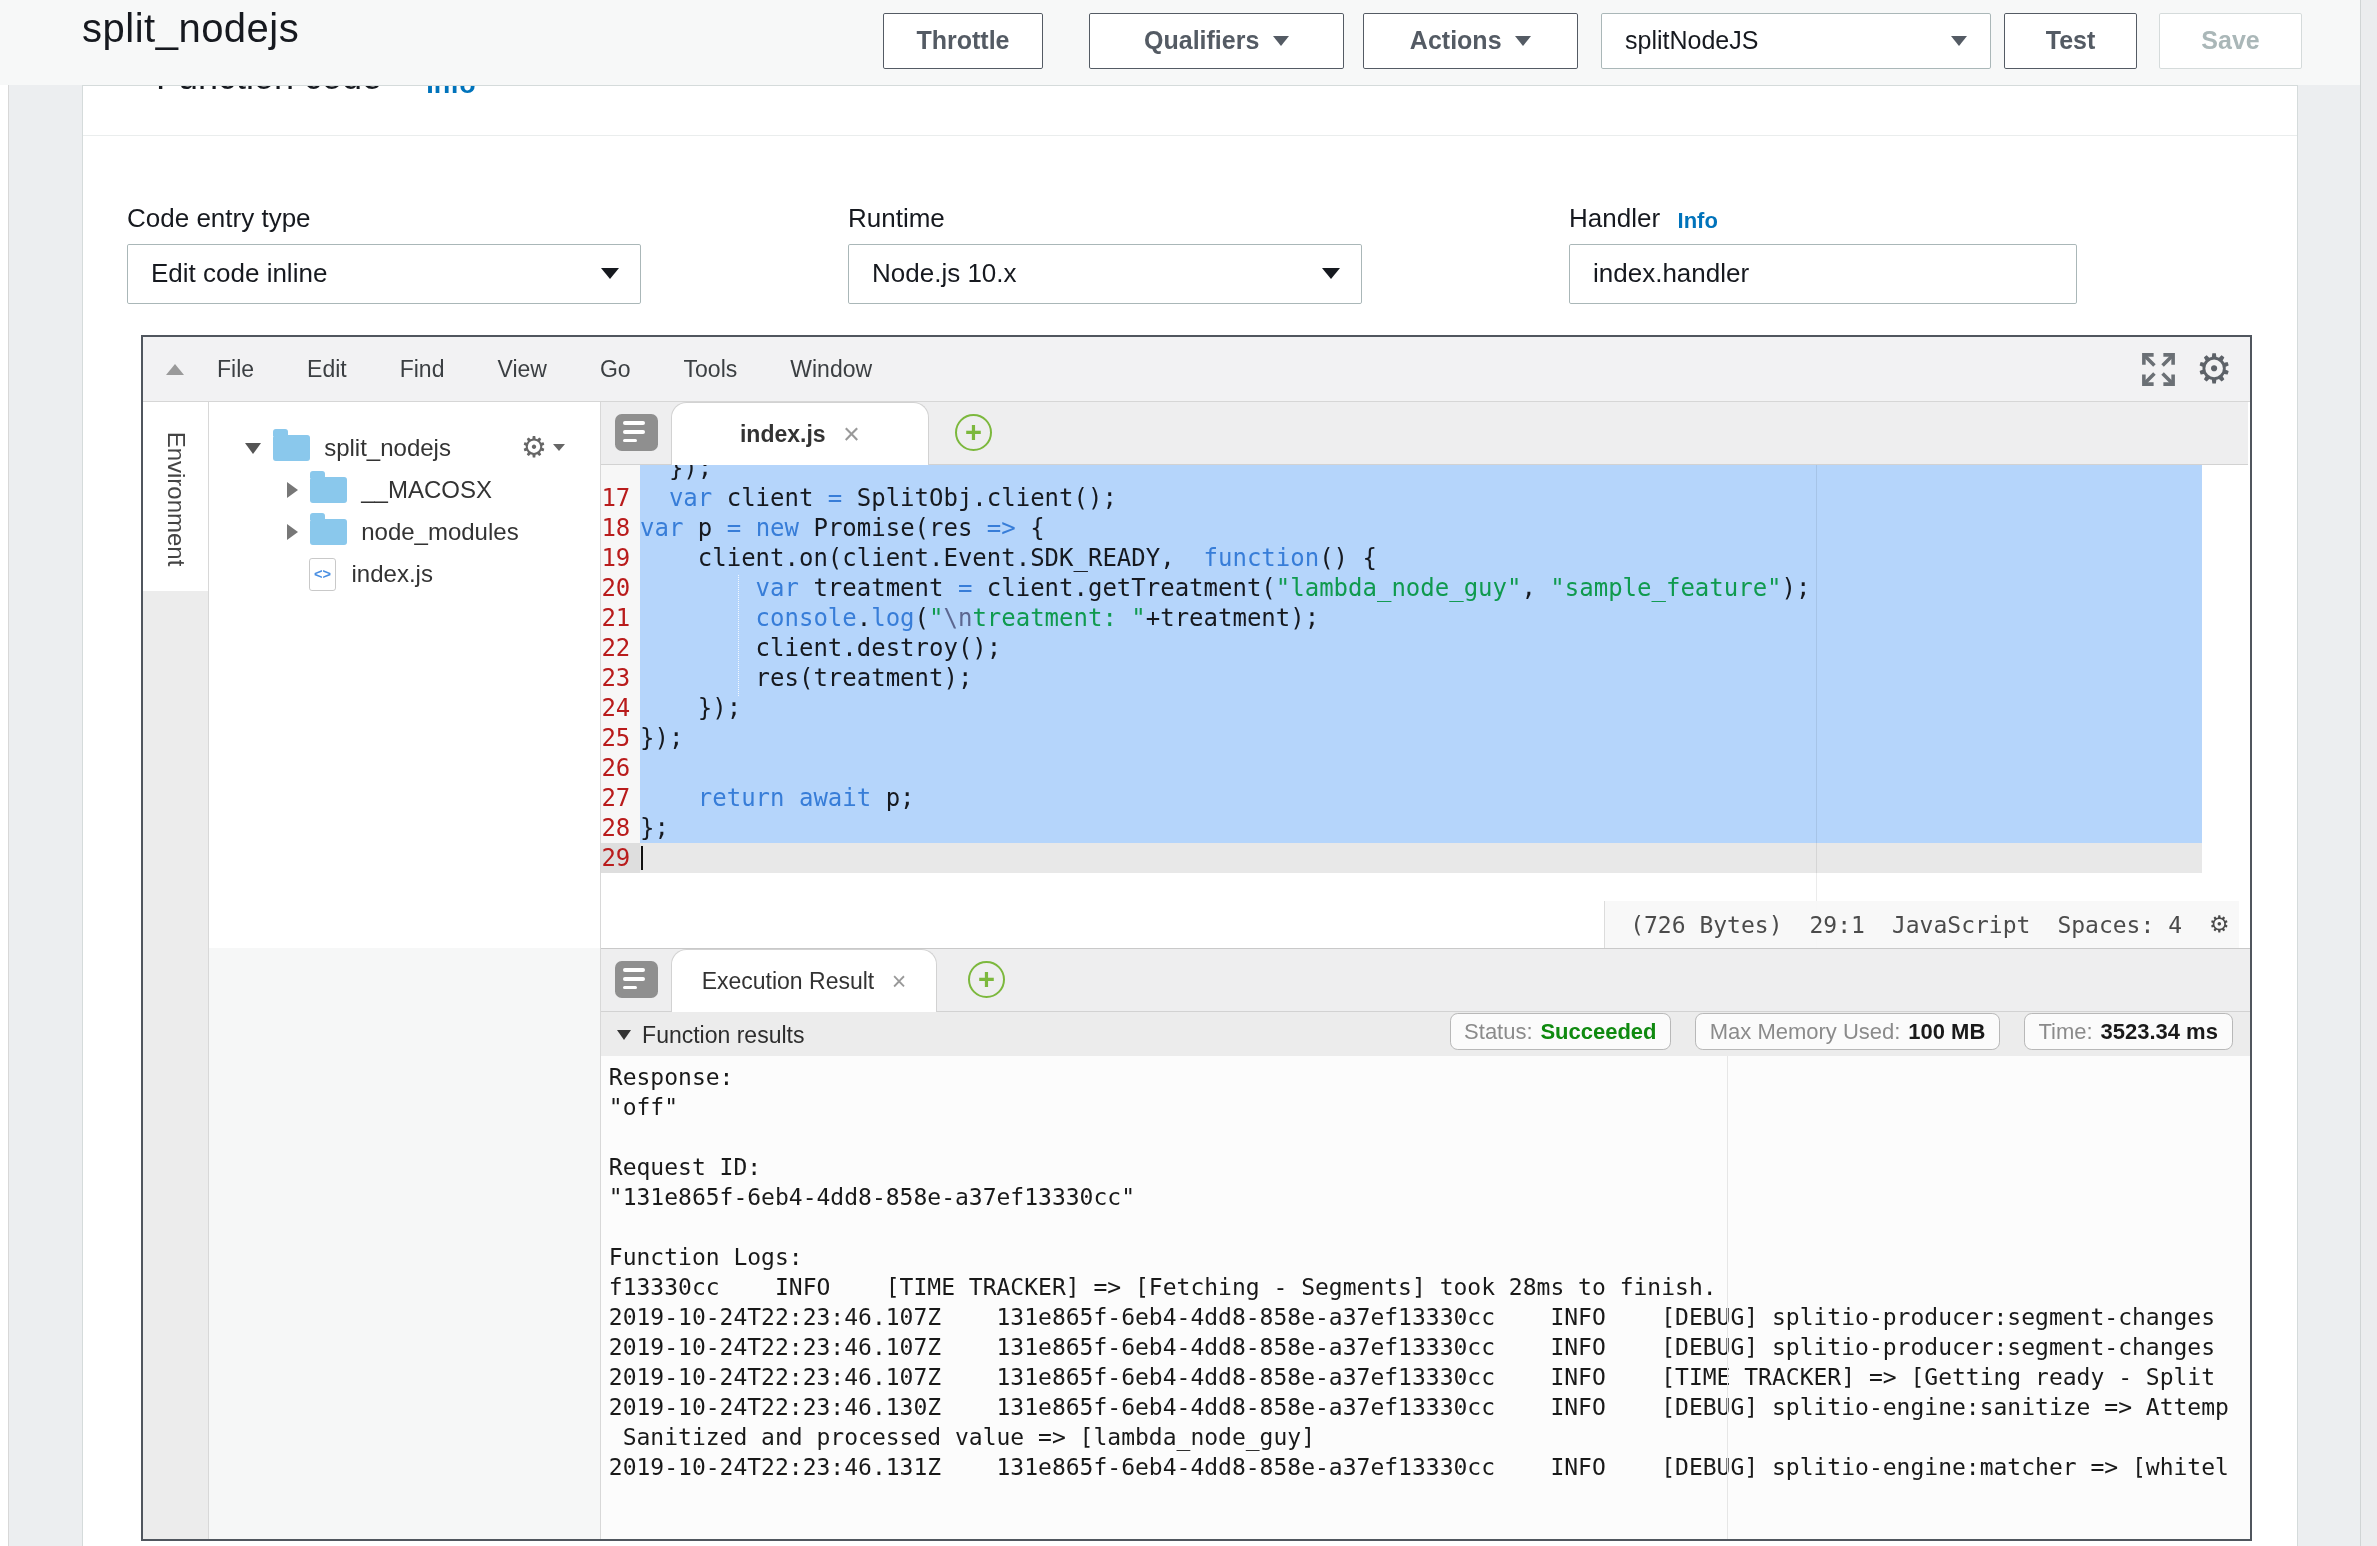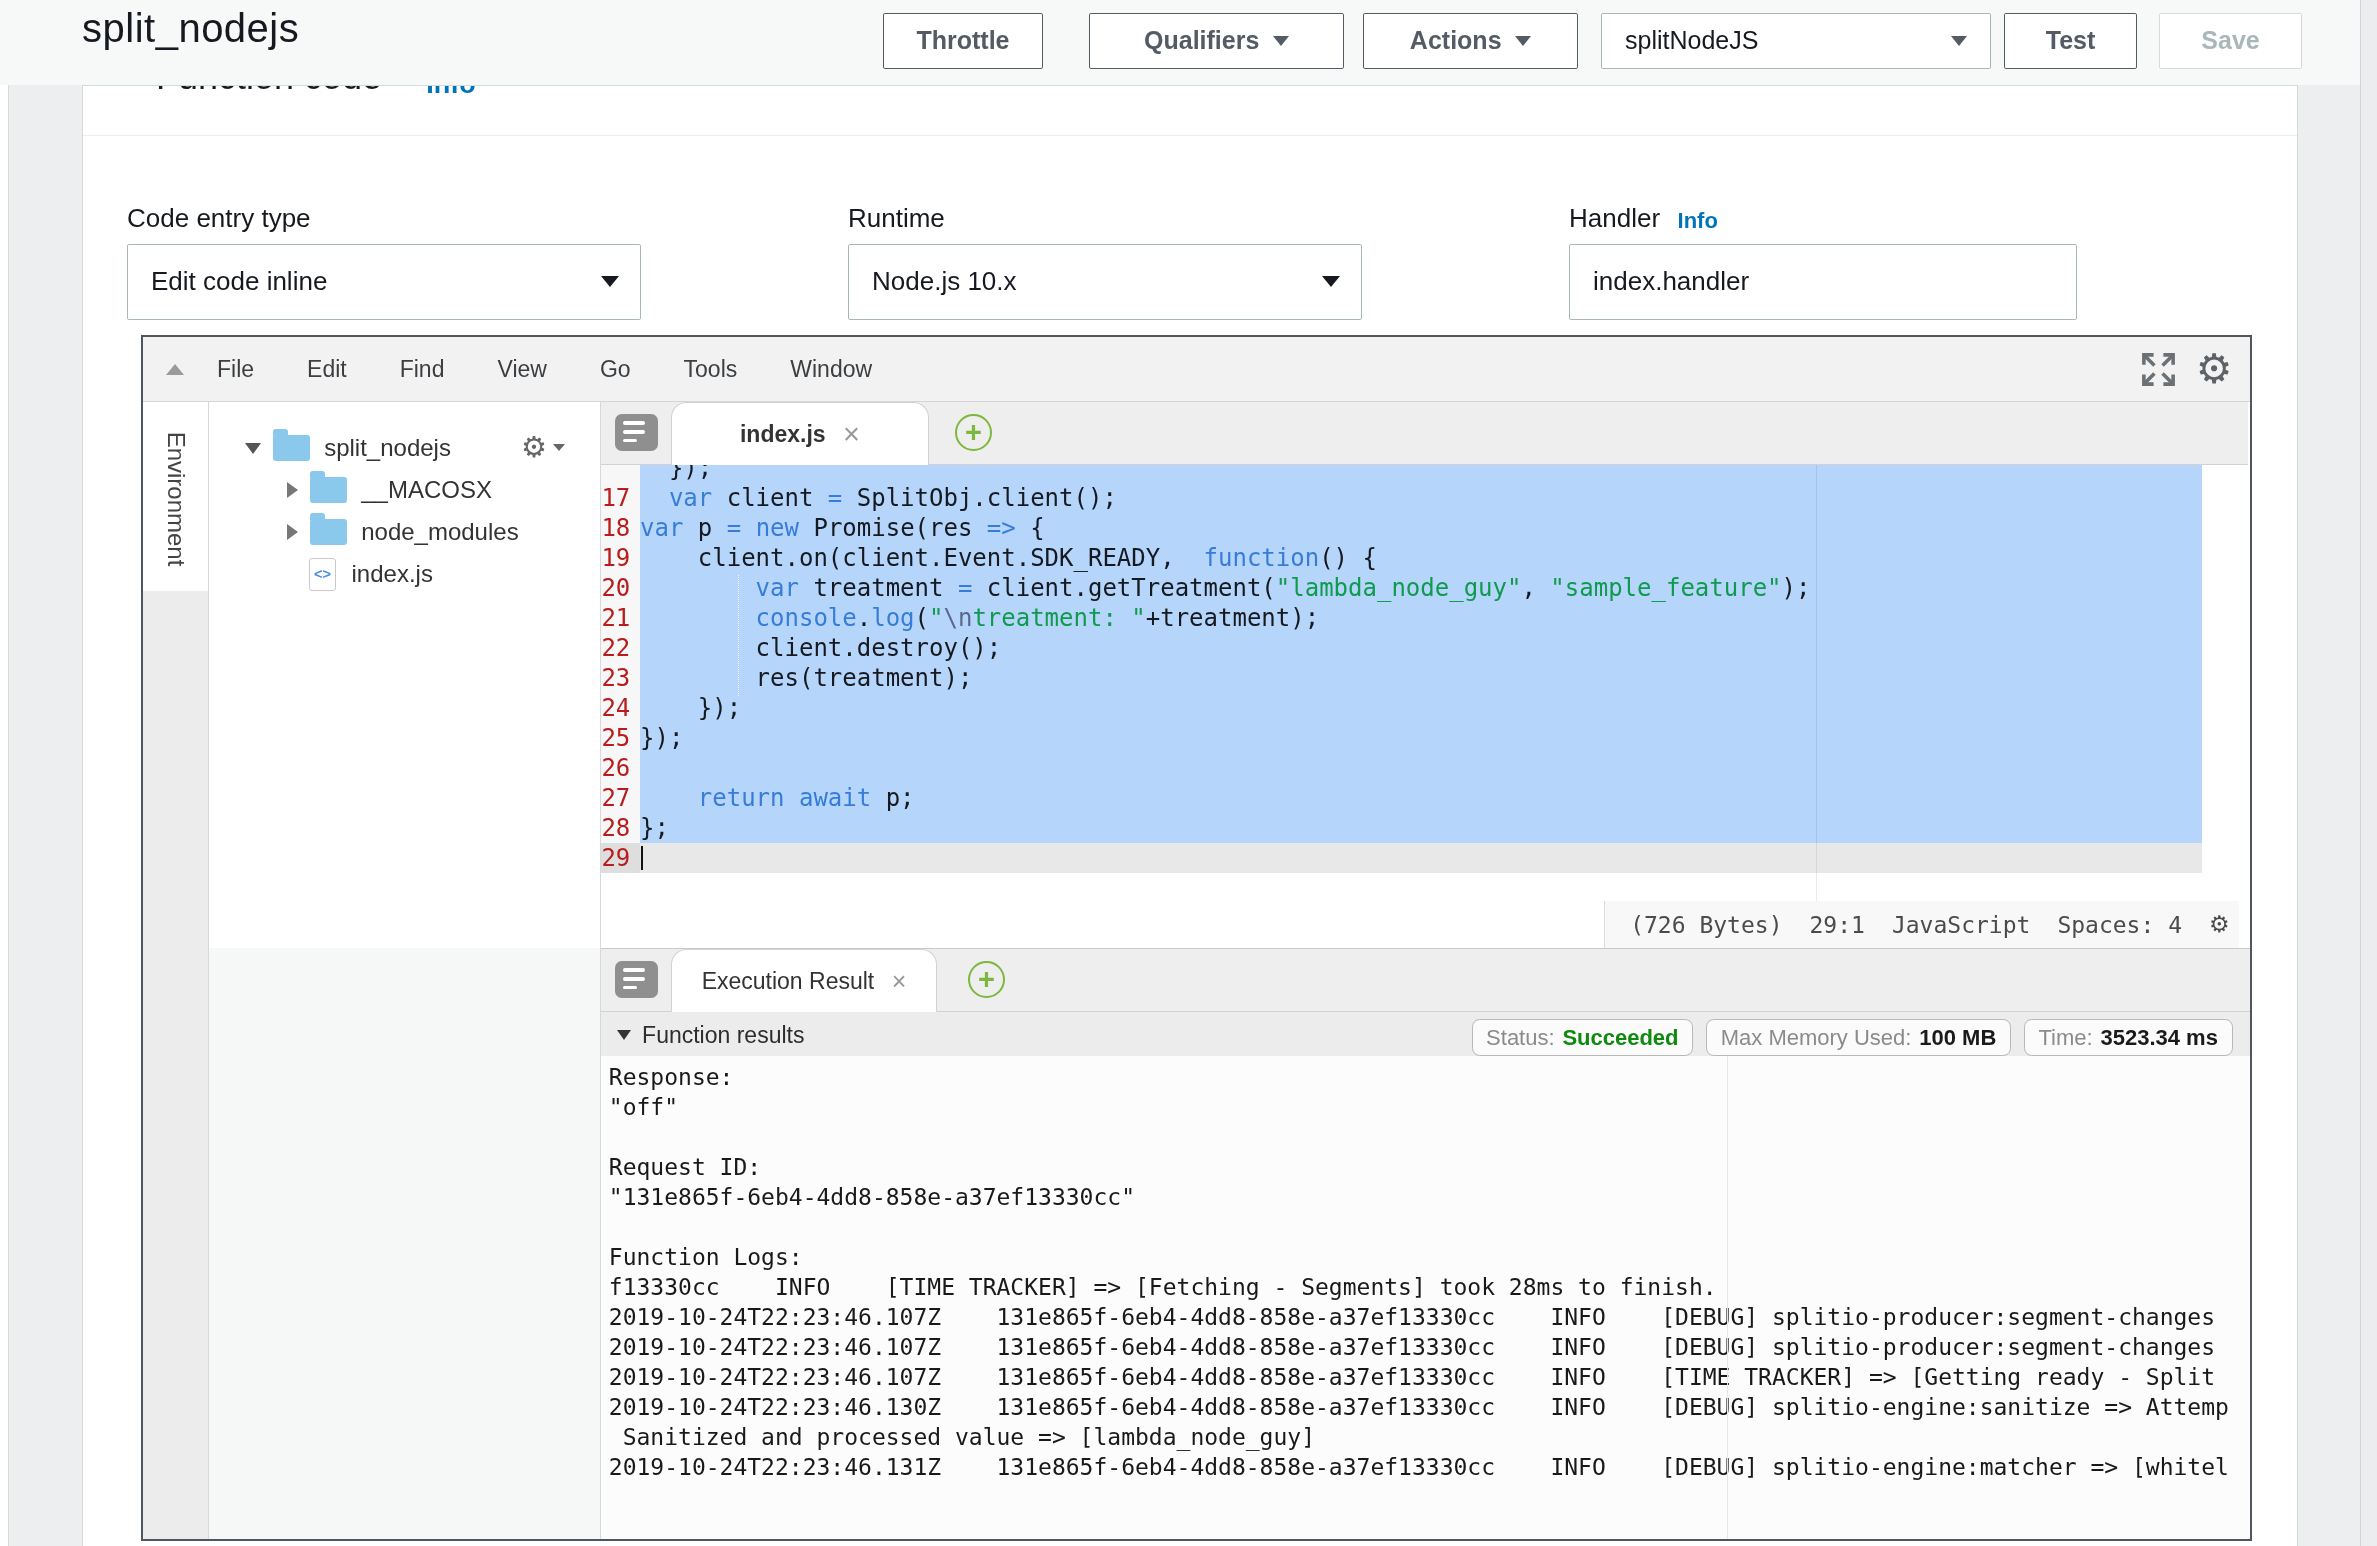--- a/index.html
+++ b/index.html
@@ -28,21 +28,21 @@
         border:1px solid #d5dbdb;border-bottom:none;box-sizing:border-box;}
   #clipped-heading{position:absolute;left:73px;top:0;height:10.7px;overflow:hidden;display:flex;
                    align-items:baseline;gap:44px;}
   #clipped-heading .h{font-size:36px;font-weight:500;color:#16191f;display:inline-block;transform:translateY(-30px);}
   #clipped-heading .i{font-size:27px;font-weight:600;color:var(--accent_blue,#0073bb);display:inline-block;transform:translateY(-26px);}
   #card-divider{position:absolute;left:0;top:49px;width:100%;height:0;border-top:1px solid #eaeded;}
 
   .fgroup{position:absolute;top:105px;}
   .fgroup .flabel{font-size:26px;color:#16191f;height:43px;display:flex;align-items:flex-end;gap:17.5px;}
   .fgroup .flabel .info{font-size:22px;font-weight:700;color:var(--accent_blue,#0073bb);cursor:pointer;}
-  .fctl{margin-top:9.7px;height:76px;box-sizing:border-box;border:1px solid #aab7b8;border-radius:1.9px;
+  .fctl{margin-top:9.7px;height:60px;box-sizing:border-box;border:1px solid #aab7b8;border-radius:1.9px;
         background:#fff;display:flex;align-items:center;padding:0 23px;font-size:26px;color:#16191f;
         position:relative;cursor:pointer;}
   .fctl .caret-down{position:absolute;right:21.3px;border-top-color:#16191f;border-left-width:9.7px;border-right-width:9.7px;border-top-width:11.6px;}
   #grp-code-entry{left:44px;width:514px;}
   #grp-runtime{left:765px;width:514px;}
   #grp-handler{left:1486px;width:508px;}
   #grp-code-entry .fctl,#grp-runtime .fctl{width:100%;}
   #handler-input{width:100%;cursor:text;}
 
   
@@ -128,21 +128,21 @@
 
   
   #exec{position:absolute;left:458px;top:611px;right:0;bottom:0;border-top:1px solid #c9c9c9;box-sizing:border-box;}
   #exec-tab{width:266px;}
   #exec-plus{left:367px;}
   #exec-bar{position:relative;height:47px;background:#ececec;border-bottom:1px solid #d5d5d5;box-sizing:border-box;
             display:flex;align-items:center;}
   #exec-bar .bar-caret{width:0;height:0;border-left:7.8px solid transparent;border-right:7.8px solid transparent;
                        border-top:10.7px solid #333;margin:0 11.6px 0 15.5px;}
   #exec-bar .bar-title{font-size:23px;color:#2d2d2d;}
-  #exec-pills{position:absolute;right:17.5px;top:7px;display:flex;gap:13px;text-align:right;}
+  #exec-pills{position:absolute;right:17.5px;top:1px;display:flex;gap:24px;text-align:right;}
   .pill{height:37px;box-sizing:border-box;border:1px solid #b8b8b8;border-radius:7.8px;background:#fbfbfb;
         display:flex;align-items:center;padding:0 13.6px;font-size:22px;gap:7.8px;white-space:nowrap;}
   .pill .plabel{color:#8b8b8b;}
   .pill .pval{color:#1a1a1a;font-weight:600;}
   .pill .pval.green{color:var(--status_green,#0f8a0f);font-weight:700;}
   #exec-log{position:absolute;left:0;top:107px;right:0;bottom:0;background:#fcfcfc;overflow:hidden;}
   #exec-log pre{margin:0;padding:5.8px 0 0 7.8px;font-family:"DejaVu Sans Mono",monospace;font-size:23px;
                 line-height:30px;color:#191919;white-space:pre;}
   #log-print-margin{position:absolute;left:1126px;top:0;bottom:0;border-left:1px solid #e6e6e6;}
 

